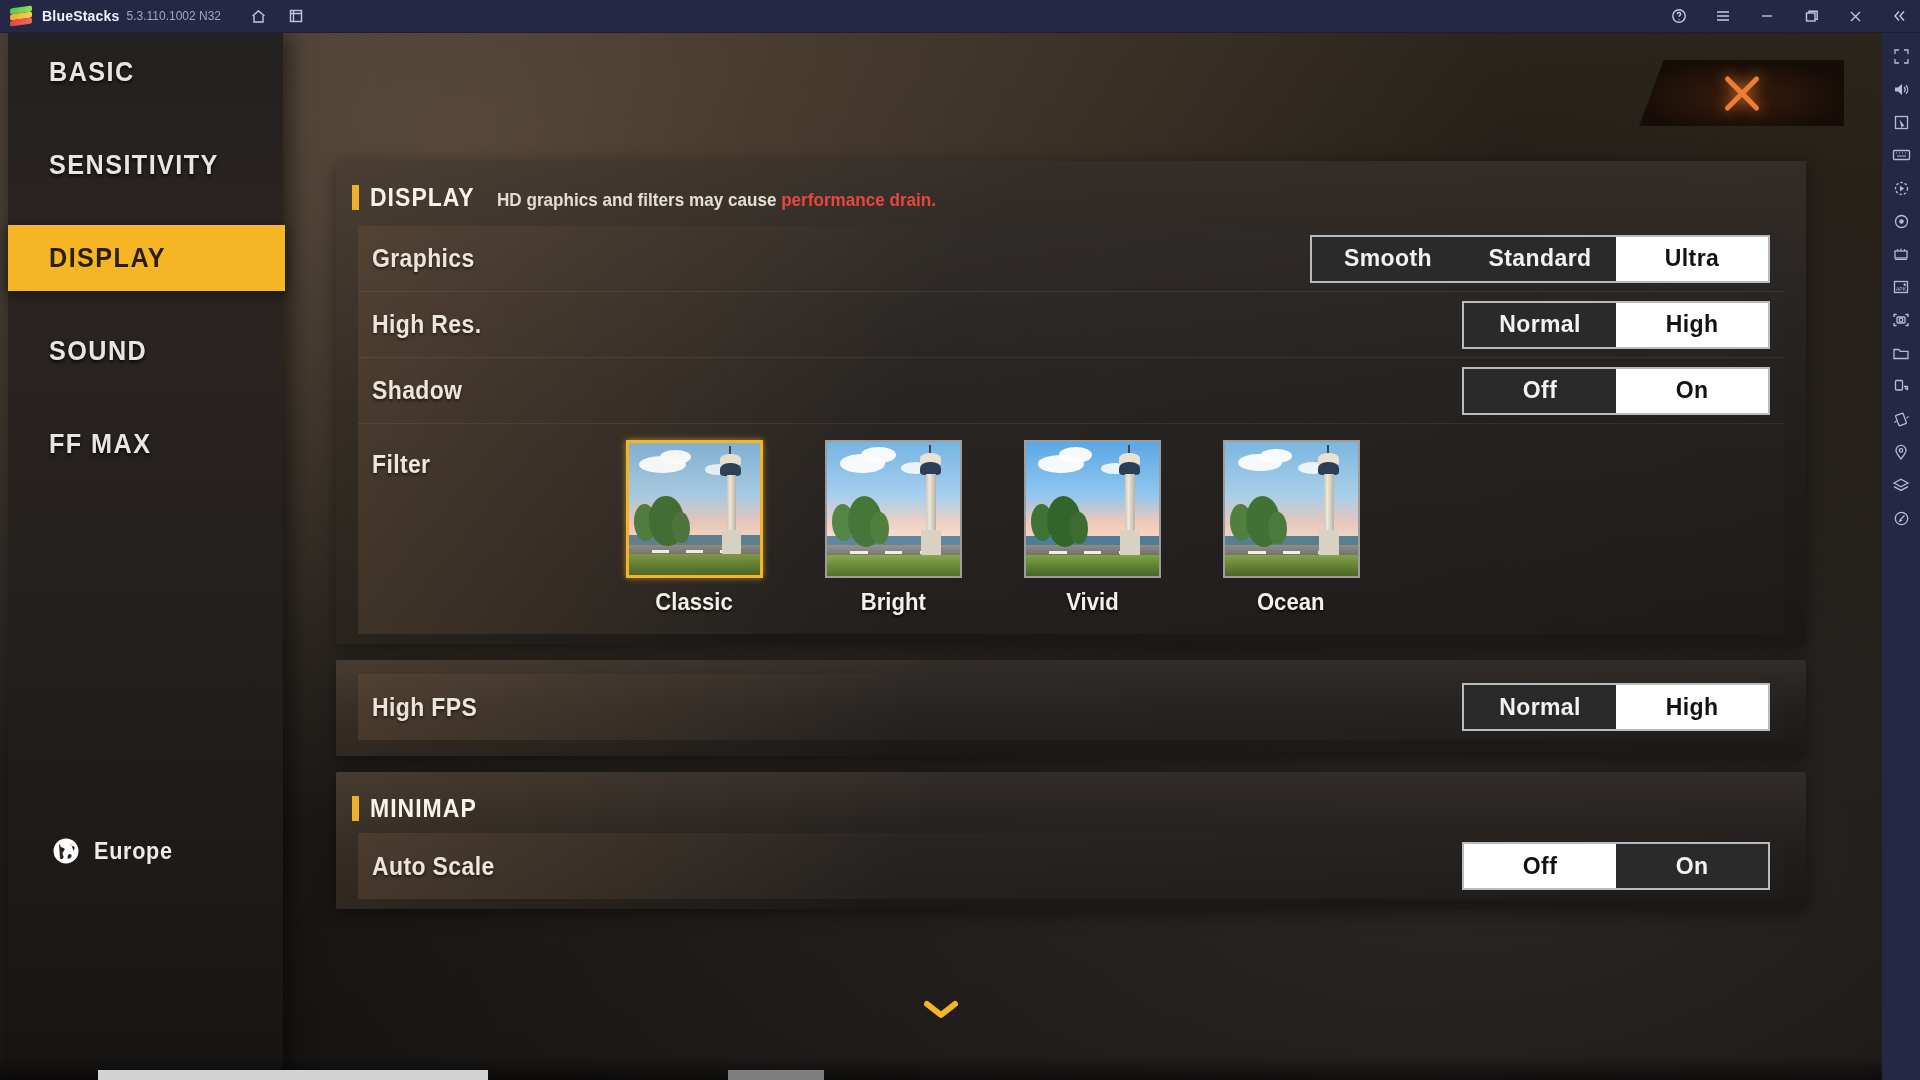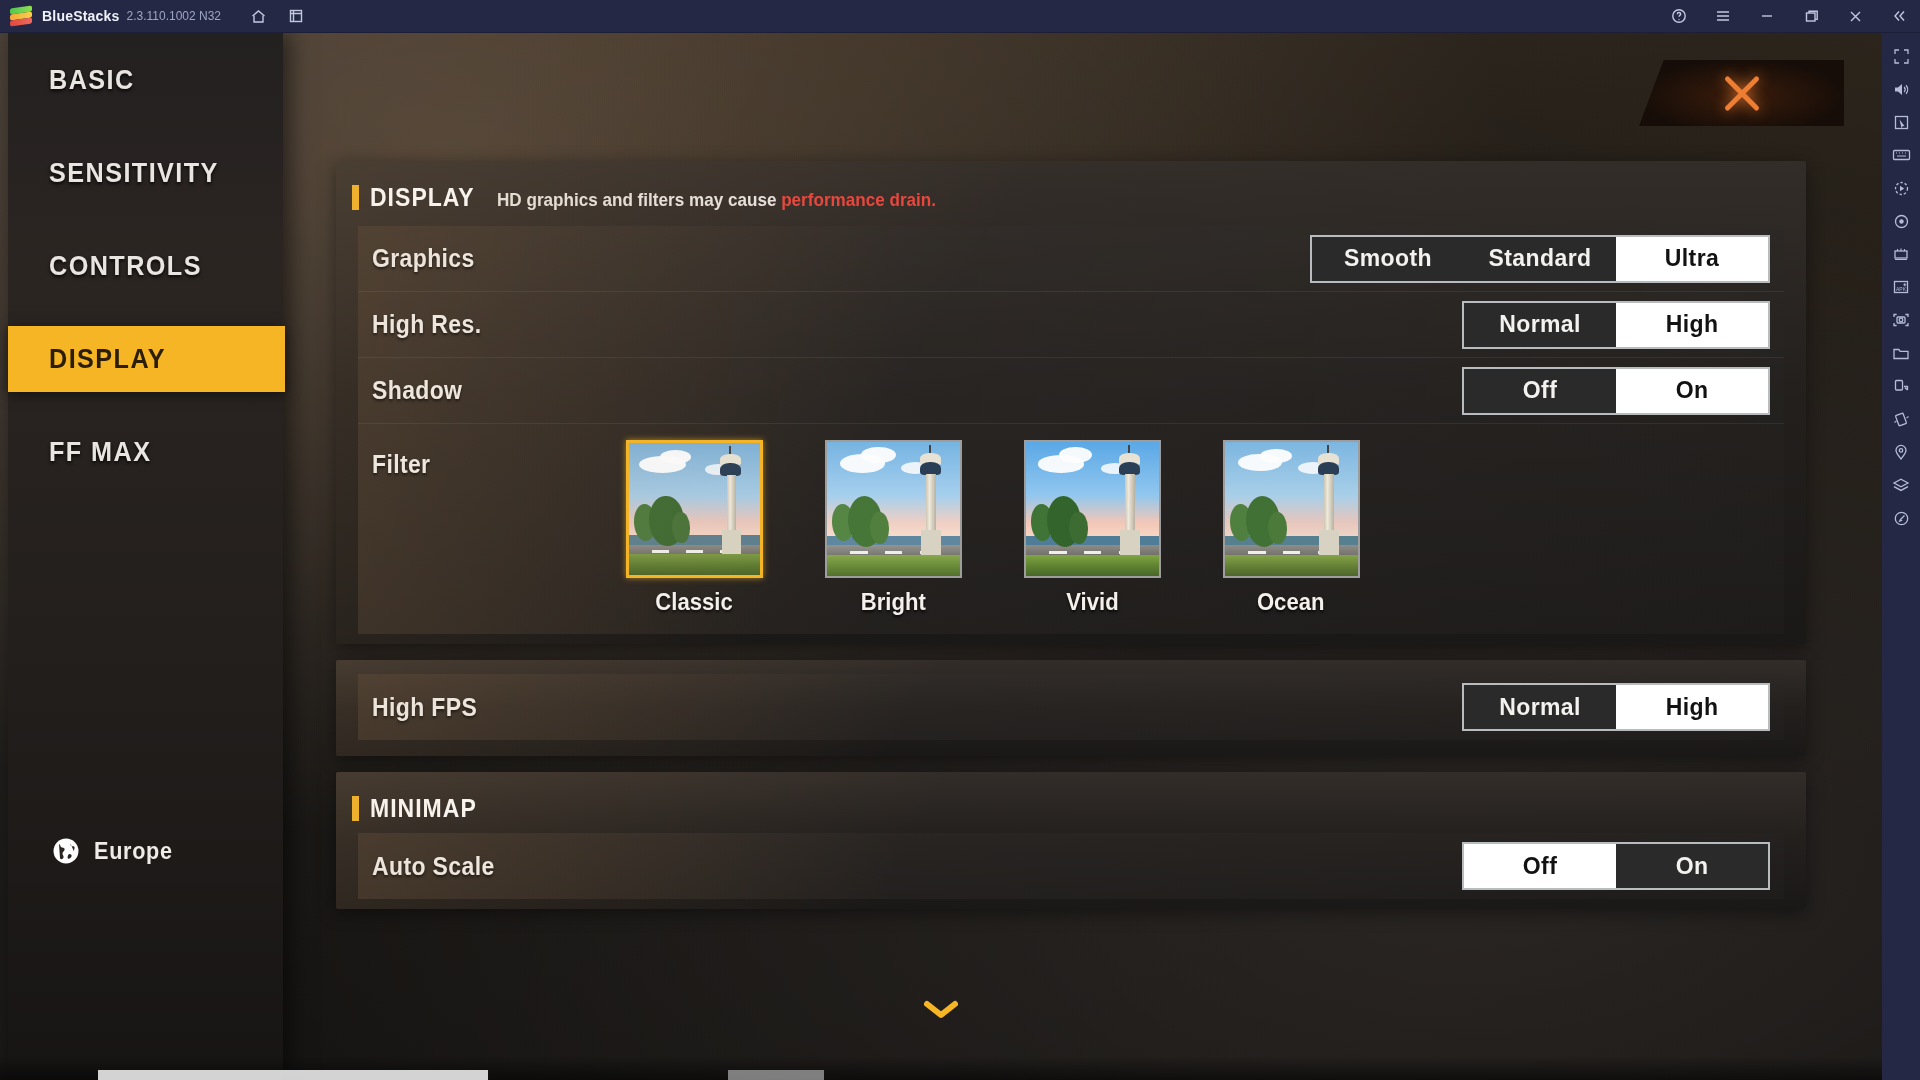--- a/index.html
+++ b/index.html
@@ -64,21 +64,21 @@
   }
   .sidebar-head {
     height: 118px; background: #171515; display: flex; align-items: center; padding-left: 41px;
   }
   .settings-title {
     color: #fff; font-size: 40px; font-weight: bold;
     font-family: "Liberation Sans Narrow", "Liberation Sans", sans-serif;
     letter-spacing: 2.5px; transform: scaleX(.92); transform-origin: left center;
     text-shadow: 0 2px 5px rgba(0,0,0,.8);
   }
-  .nav { padding-top: 14px; }
+  .nav { padding-top: 6px; }
   .nav-item {
     height: 66px; display: flex; align-items: center; padding-left: 41px; margin-bottom: 27px;
   }
   .nav-item span {
     color: #e9e6e2; font-size: 28px; font-weight: bold;
     font-family: "Liberation Sans Narrow", "Liberation Sans", sans-serif;
     letter-spacing: 1.6px; transform: scaleX(.9); transform-origin: left center;
     text-shadow: 0 2px 4px rgba(0,0,0,.85);
   }
   .nav-item.active {
@@ -218,21 +218,21 @@
 
 <div class="app">
 
   <div class="titlebar">
     <div class="bs-logo">
         <i></i>
         <i></i>
         <i></i>
       </div>
     <div class="bs-title">BlueStacks</div>
-    <div class="bs-version">2.3.110.1002 N32</div>
+    <div class="bs-version">5.3.110.1002 N32</div>
 
     <div class="tb-icon" style="margin-left:22px">
       <svg width="17" height="17" viewBox="0 0 17 17">
           <path d="M2.5 8 8.5 3 14.5 8"></path>
           <path d="M4 7.5V14h9V7.5"></path>
         </svg>
     </div>
     <div class="tb-icon">
       <svg width="16" height="16" viewBox="0 0 16 16">
           <rect x="2.5" y="2.5" width="11" height="11"></rect>
@@ -288,25 +288,25 @@
     </div>
 
     <div class="sidebar">
       <div class="nav">
         <div class="nav-item">
           <span>BASIC</span>
         </div>
         <div class="nav-item">
           <span>SENSITIVITY</span>
         </div>
-        <div class="nav-item">
-          <span>CONTROLS</span>
-        </div>
         <div class="nav-item active">
           <span>DISPLAY</span>
+        </div>
+        <div class="nav-item">
+          <span>SOUND</span>
         </div>
         <div class="nav-item">
           <span>FF MAX</span>
         </div>
       </div>
       <div class="locale">
         <svg width="28" height="28" viewBox="0 0 28 28">
           <circle cx="14" cy="14" r="12.5" fill="#ffffff"></circle>
           <path d="M7 7c2 1 1 3 3 3.5s3 .5 2.5 2.5-2 1.5-2 3.5 1.5 2 1 4-2.5 2-3.5 1" fill="#2b2522"></path>
           <path d="M18 5.5c1 1.5 0 3 1.5 3.5s2.5-.5 3 1-1 3-.5 4.5" fill="#2b2522"></path>

